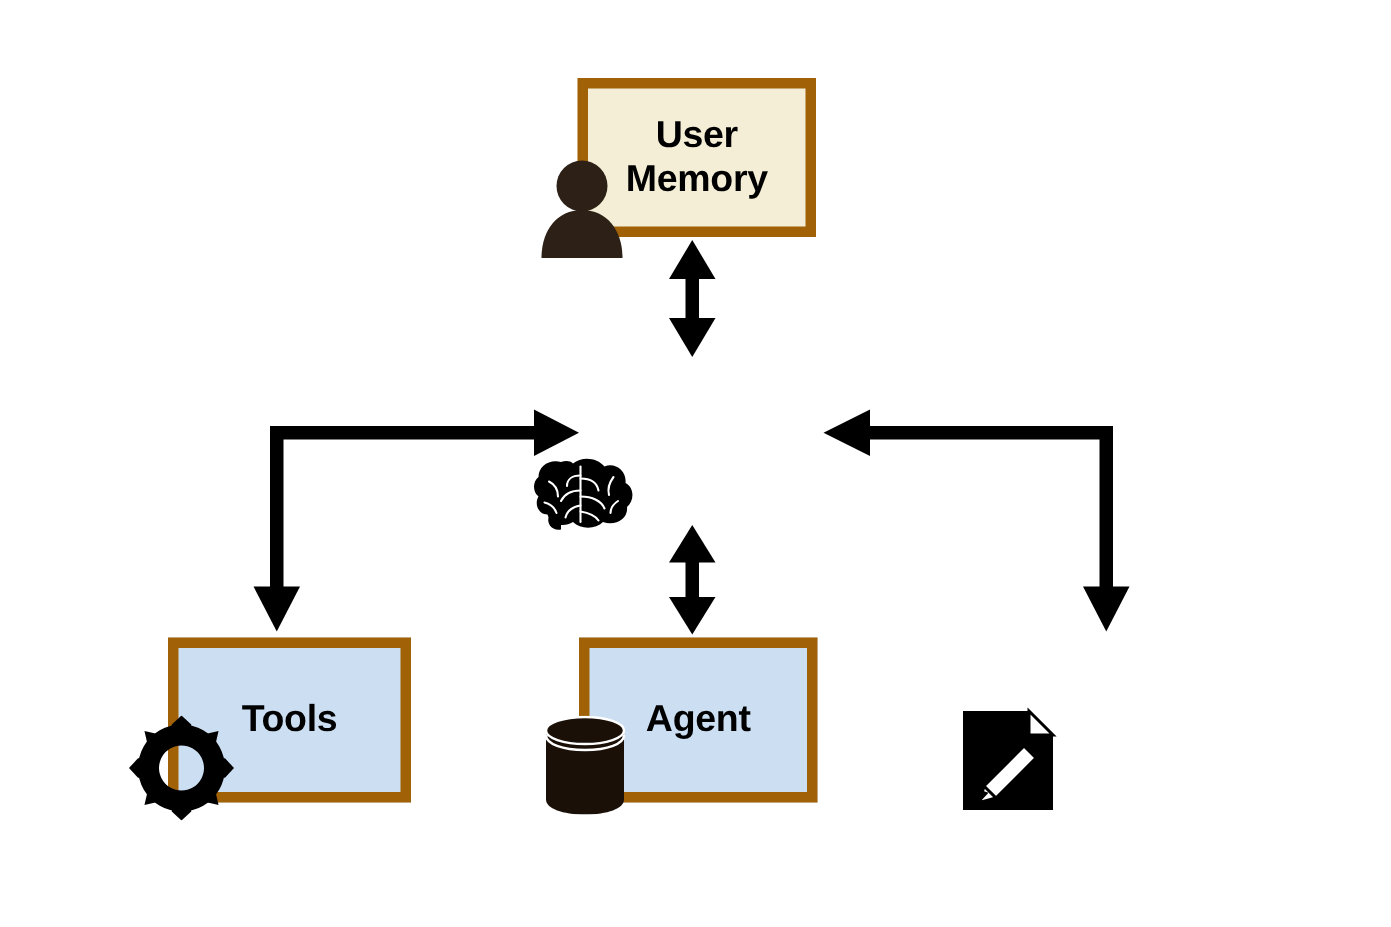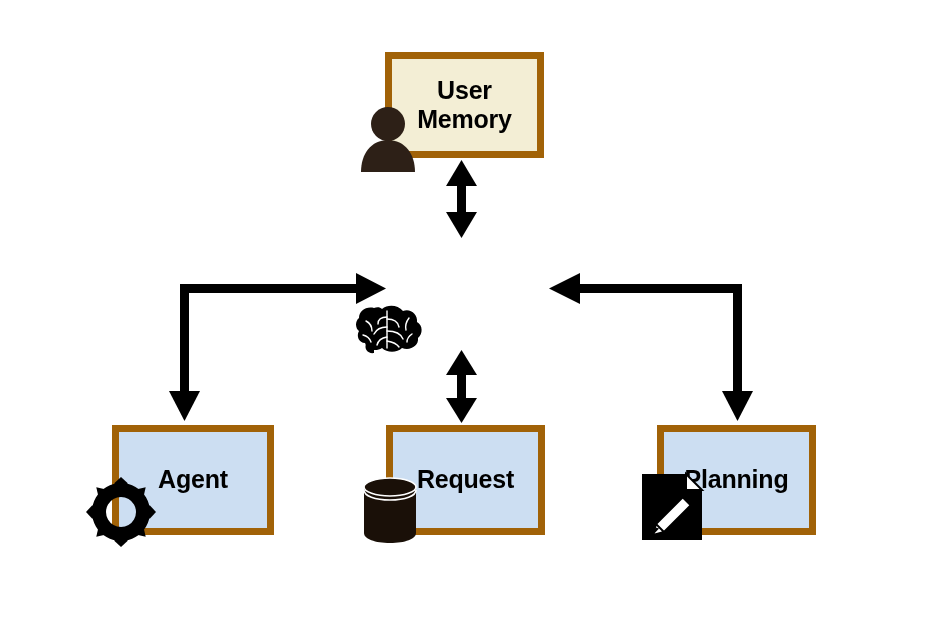--- a/index.html
+++ b/index.html
@@ -128,30 +128,27 @@
       <polygon points="737.5,421 753,391 722,391" fill="#000000"></polygon>
     </g>
   </svg>
 
   <div class="node" id="node-user-request">
     <span class="node-label"><span>User</span><br><span>Memory</span></span>
   </div>
 
 
   <div class="node" id="node-tools">
+    <span class="node-label">Tools</span>
+  </div>
+
+  <div class="node" id="node-memory">
     <span class="node-label">Agent</span>
   </div>
 
-  <div class="node" id="node-memory">
-    <span class="node-label">Request</span>
-  </div>
-
-  <div class="node" id="node-planning">
-    <span class="node-label">Planning</span>
-  </div>
 
   <svg class="icon-layer" id="icon-person" viewBox="0 0 62 68" xmlns="http://www.w3.org/2000/svg">
     <circle cx="31" cy="20" r="17" fill="#2d2017"></circle>
     <path d="M31 36 C 48 36 58 50 58 68 L 4 68 C 4 50 14 36 31 36 Z" fill="#2d2017"></path>
   </svg>
 
   <svg class="icon-layer" id="icon-brain" viewBox="0 0 70 52" xmlns="http://www.w3.org/2000/svg">
     <g fill="#000000">
       <path d="M20 5 C 12 3 5 8 5 15 C 1 18 1 25 5 28 C 2 33 5 40 11 40
                C 13 47 22 49 28 45 C 33 50 43 50 48 45

